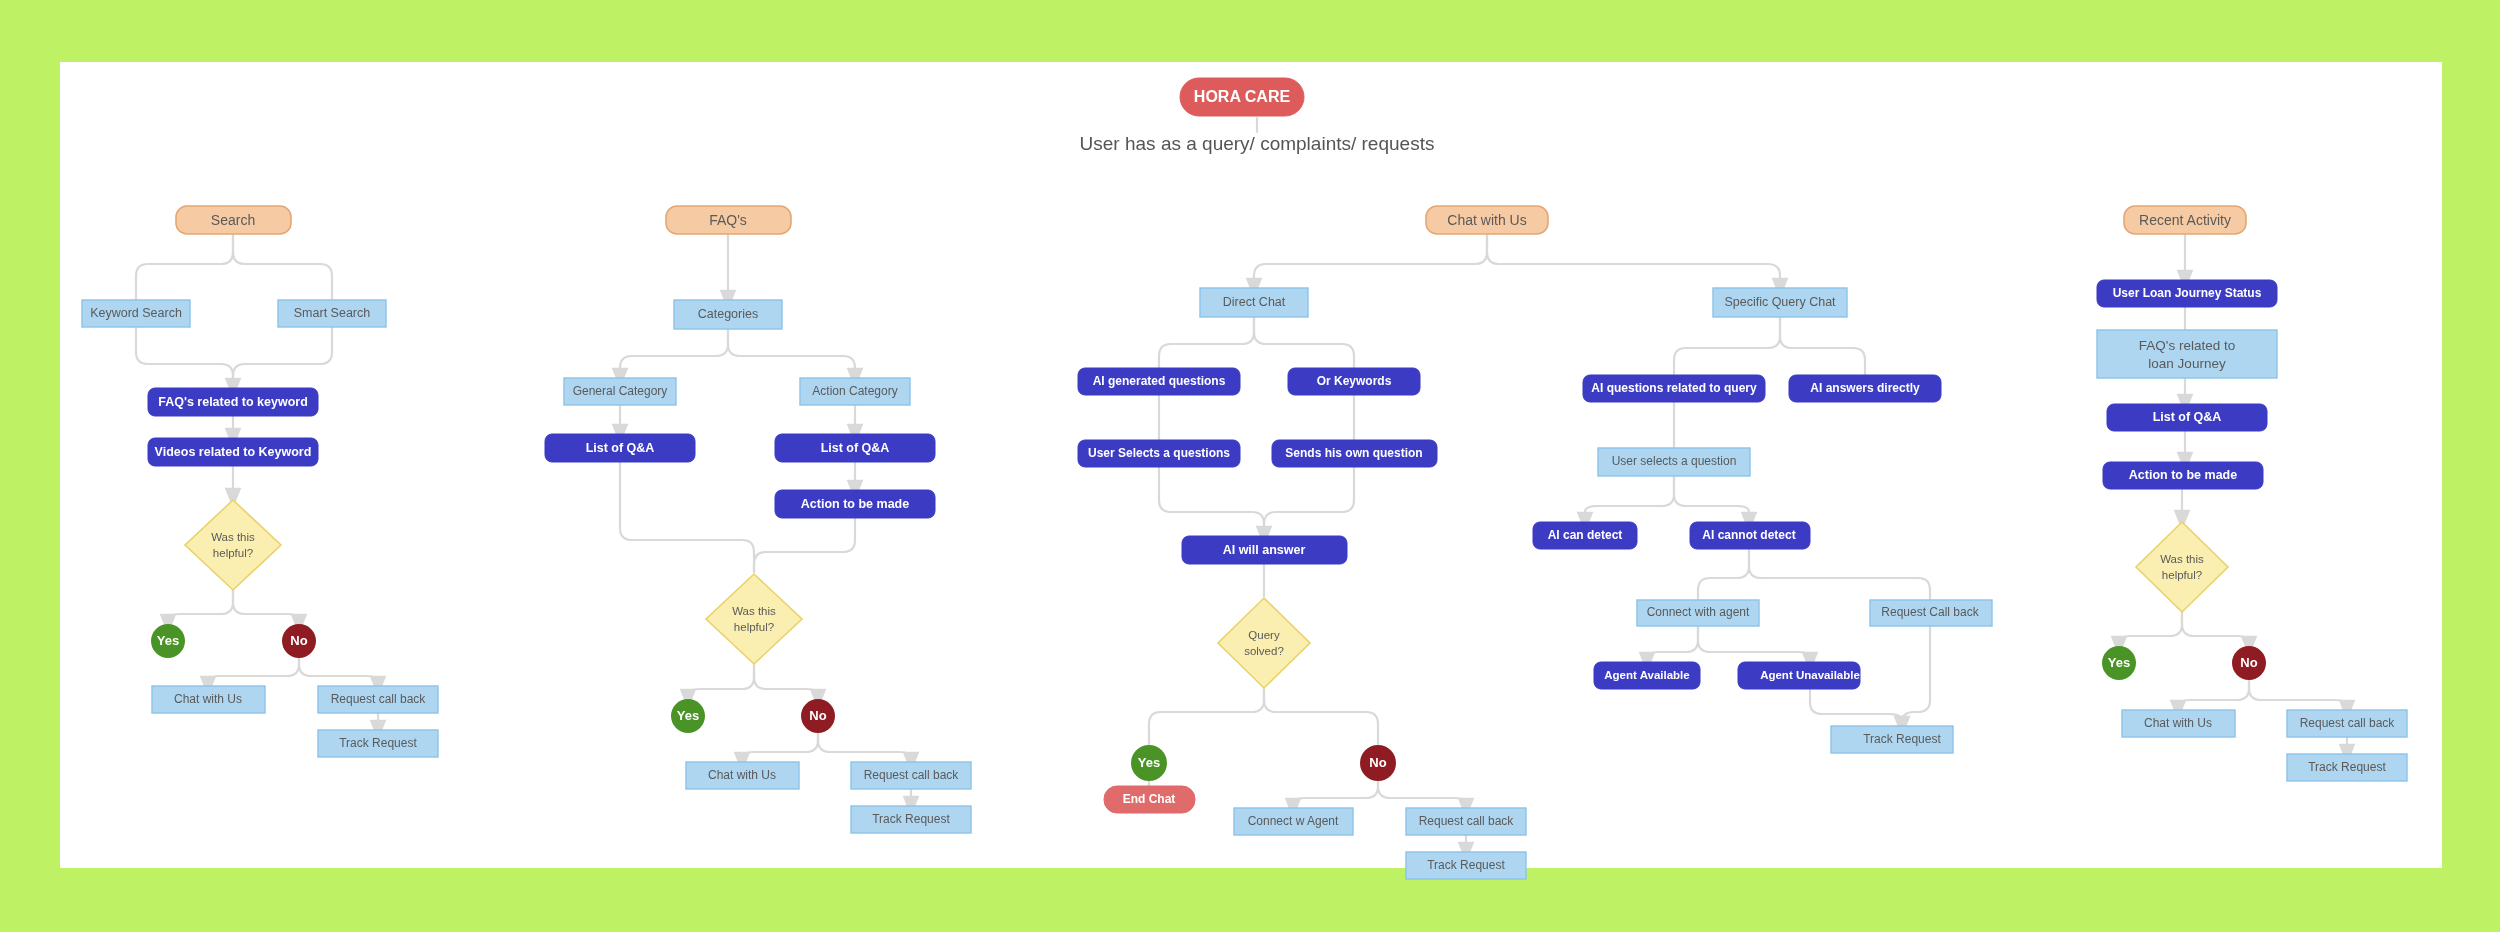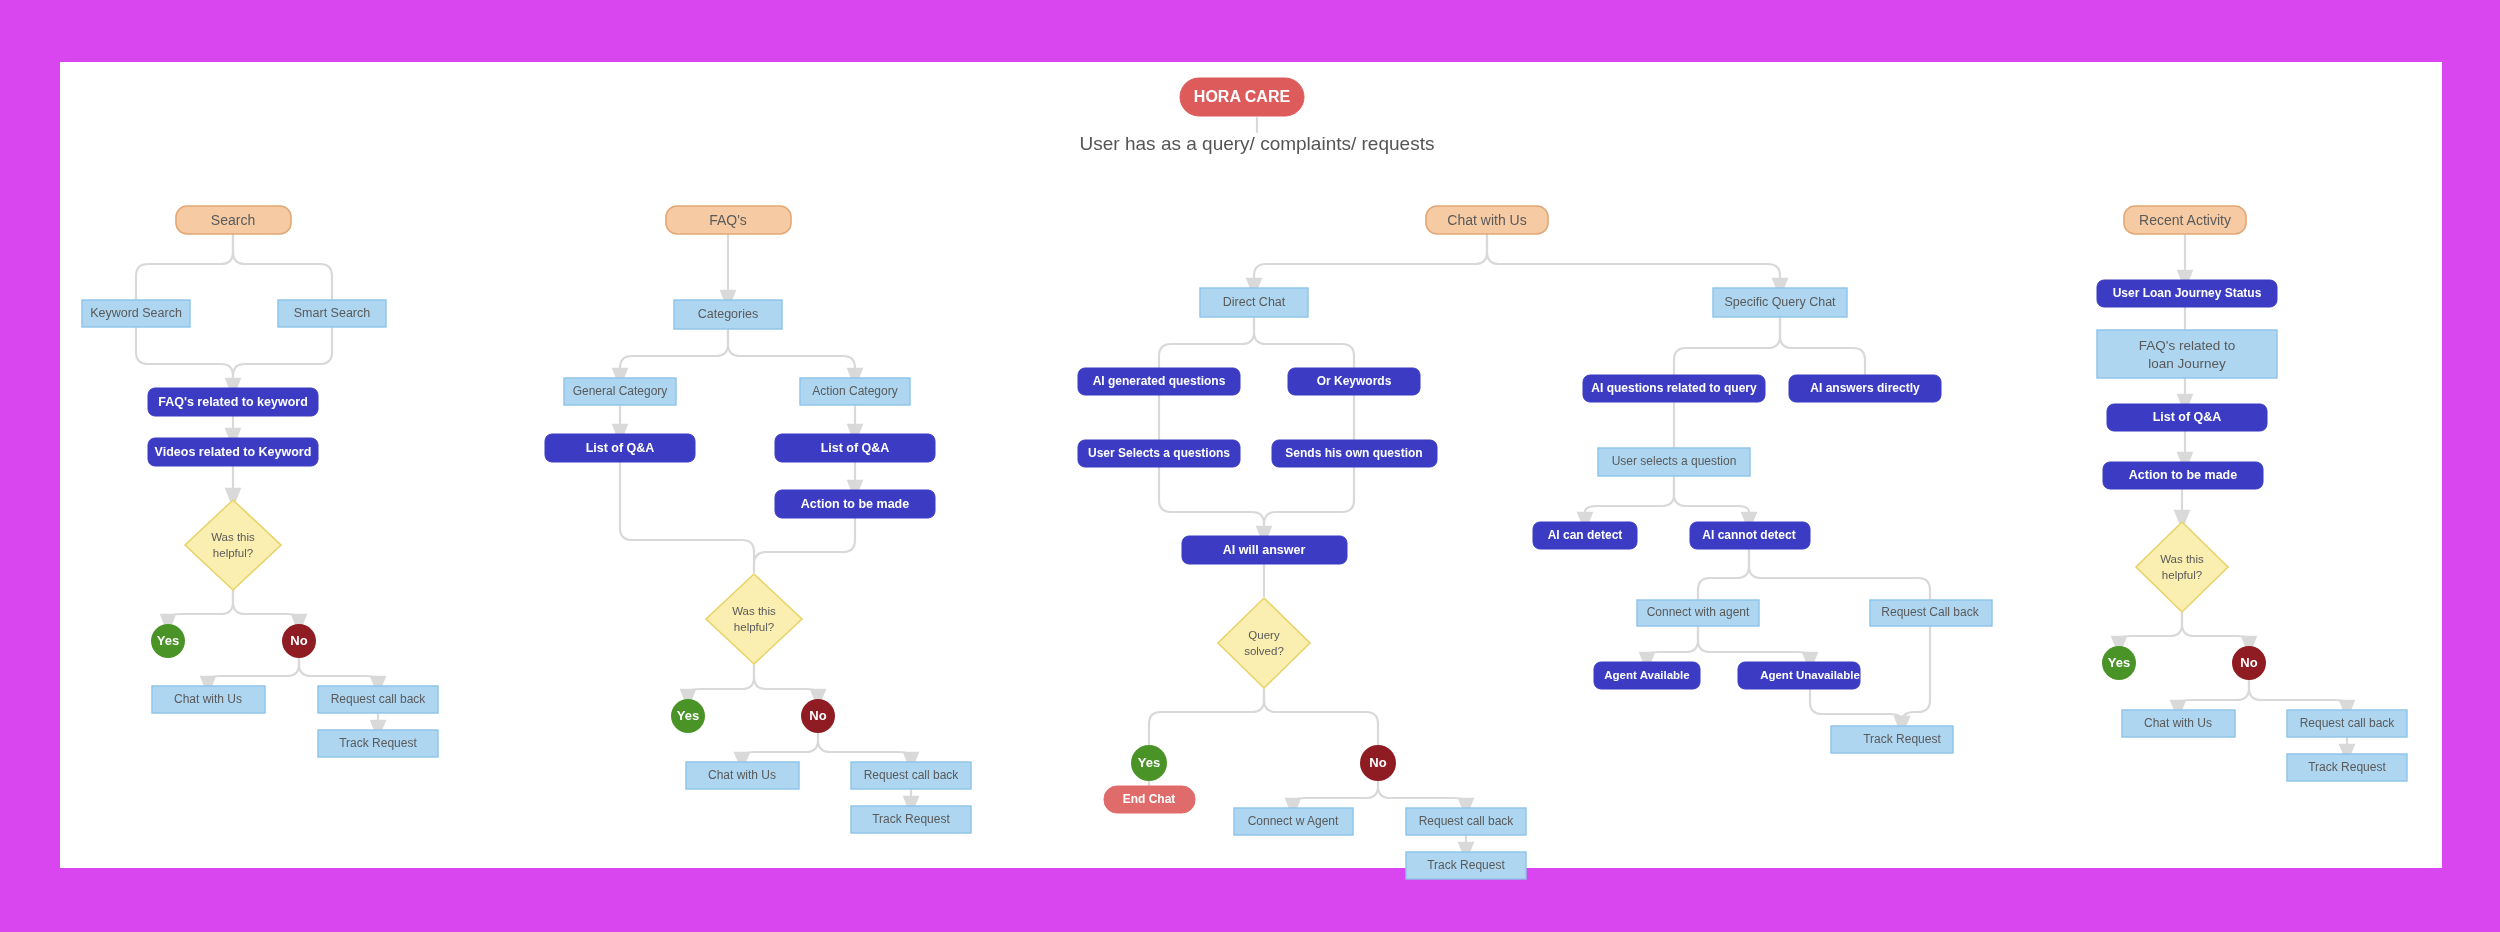--- a/index.html
+++ b/index.html
@@ -1,17 +1,17 @@
 <!DOCTYPE html>
 <html><head>
 <meta charset="utf-8">
 <style>
   html,body{margin:0;padding:0;background:#f4f3ee;}
   body{font-family:"Liberation Sans","DejaVu Sans",sans-serif;}
-  #page{position:relative;width:2500px;height:932px;background:#d946ef;overflow:hidden;}
+  #page{position:relative;width:2500px;height:932px;background:#bef264;overflow:hidden;}
   #canvas{position:absolute;left:60px;top:62px;width:2382px;height:806px;background:#ffffff;}
   svg#flow{position:absolute;left:0;top:0;width:2500px;height:932px;overflow:visible;}
   .edge{fill:none;stroke:#d9d9d9;stroke-width:2.2;stroke-linecap:round;stroke-linejoin:round;}
   .arrowhead{fill:#d9d9d9;}
   .n-label{font-family:"Liberation Sans","DejaVu Sans",sans-serif;dominant-baseline:middle;text-anchor:middle;}
   .lbl-dark{fill:#5a5a5a;}
   .lbl-white{fill:#ffffff;font-weight:bold;}
   .shape-pill-orange{fill:#f6cba4;stroke:#e3a875;stroke-width:1.6;}
   .shape-rect-lblue{fill:#aed6f1;stroke:#8cc3e8;stroke-width:1.4;}
   .shape-pill-indigo{fill:#3b3bc4;stroke:#3b3bc4;stroke-width:1;}

